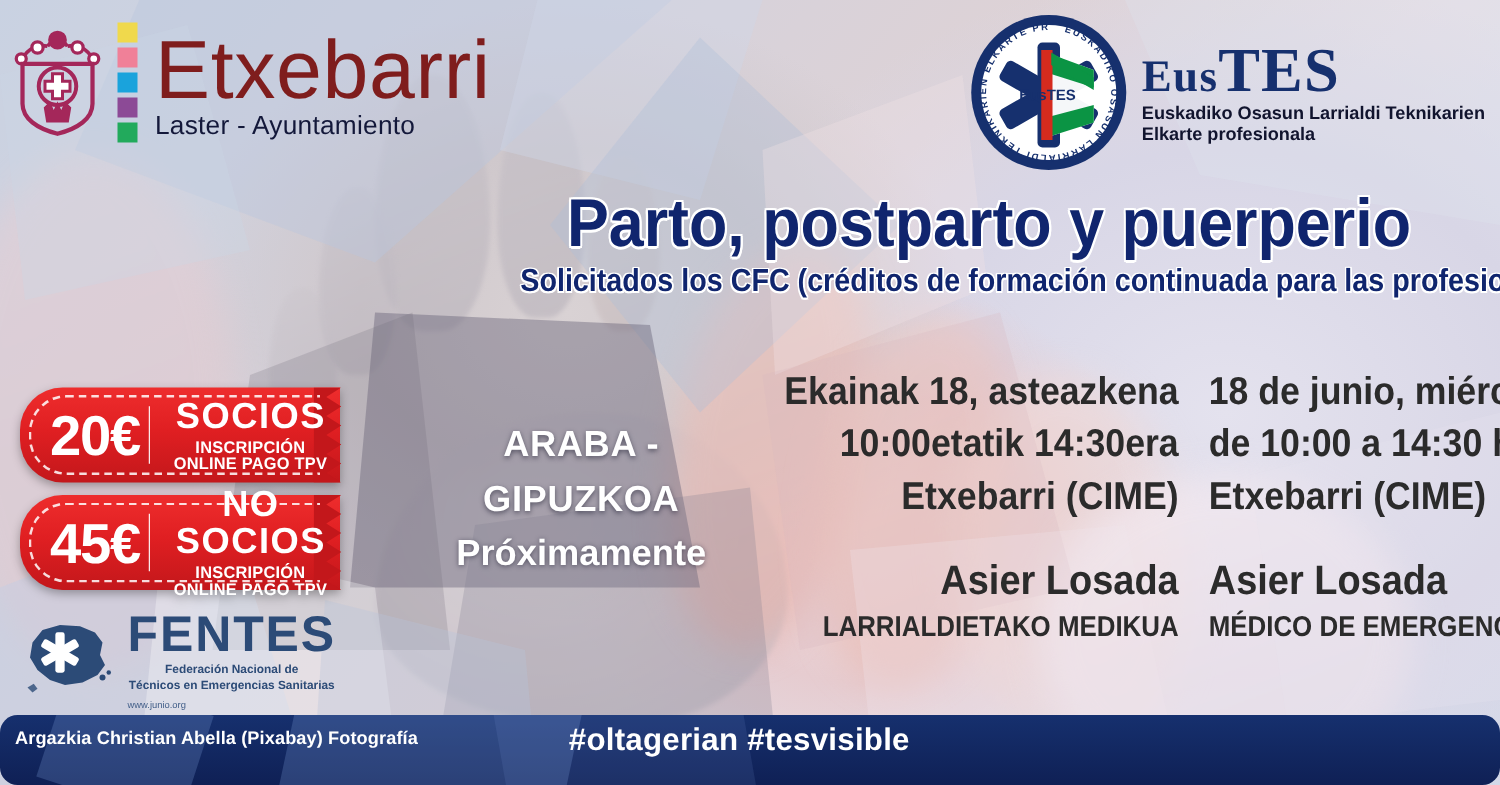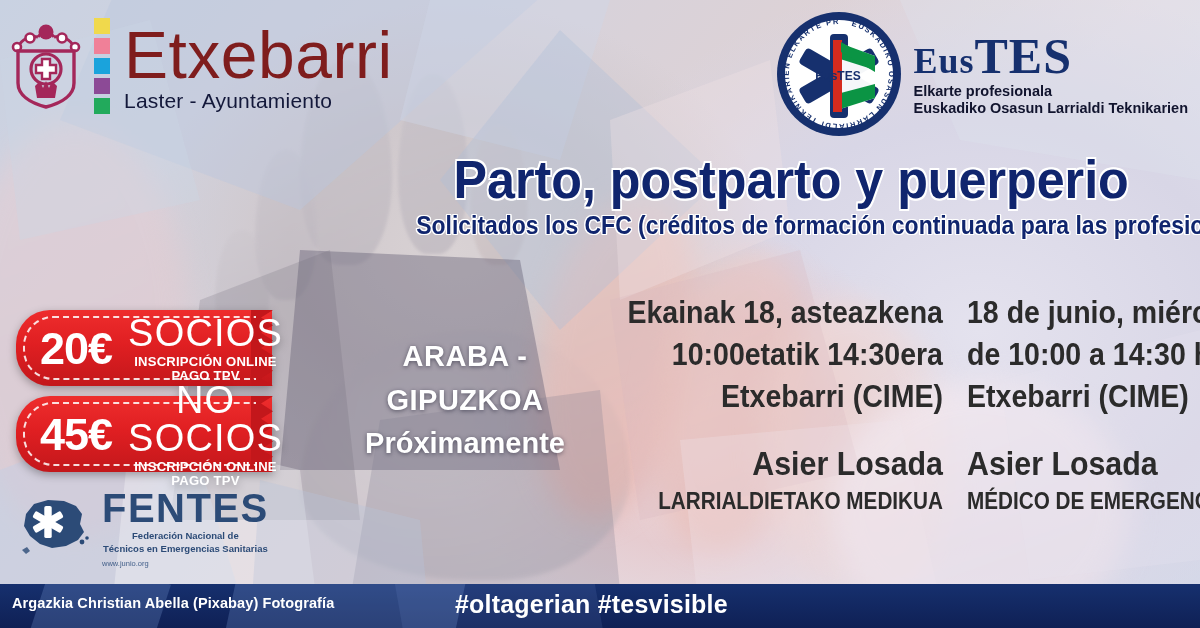--- a/index.html
+++ b/index.html
@@ -93,34 +93,34 @@
   }
   .ticket .zig{position:absolute;right:-1px;top:0;height:100%;width:22px;}
   .ticket .dash{position:absolute;left:7px;top:6px;bottom:6px;right:16px;
     border:2px dashed rgba(255,255,255,.85);border-radius:30px 0 0 30px;border-right:none;}
   .ticket .price{position:relative;z-index:3;color:#fff;font-weight:700;
     font-family:"Liberation Sans Narrow","Liberation Sans",sans-serif;
     font-size:45px;padding-left:24px;line-height:1;letter-spacing:-1px;}
   .ticket .divider{position:relative;z-index:3;width:2px;height:46px;background:rgba(255,255,255,.9);
     margin:0 9px 0 7px;}
   .ticket .txt{position:relative;z-index:3;color:#fff;text-align:center;line-height:1;}
-  .ticket .t1{font-family:"Liberation Sans Narrow","Liberation Sans",sans-serif;font-weight:400;
-    font-size:38px;letter-spacing:1.2px;}
+  .ticket .t1{font-family:"Liberation Sans Narrow","Liberation Sans",sans-serif;font-weight:700;
+    font-size:29px;letter-spacing:1.2px;}
   .ticket .t2{font-family:"Liberation Sans Narrow","Liberation Sans",sans-serif;font-weight:700;
     font-size:13.5px;letter-spacing:.2px;margin-top:3px;transform:scaleX(.97);}
   
   .fentes{position:absolute;left:18px;top:488px;display:flex;align-items:center;gap:8px;}
   .fentes-words{line-height:1;}
   .fentes-name{font-size:40px;font-weight:700;color:#2c4b77;letter-spacing:1.5px;
     font-family:"Liberation Sans",sans-serif;}
   .fentes-sub{font-size:9.5px;font-weight:700;color:#2c4b77;line-height:1.35;margin-top:2px;text-align:center;}
   .fentes-url{font-size:7.5px;color:#44608a;margin-top:4px;}
   
-  .bottombar{position:absolute;left:0;right:0;bottom:0;height:44px;
-    background:linear-gradient(180deg,#16306e 0%,#0f2055 100%);overflow:hidden;}
+  .bottombar{position:absolute;left:0;right:0;bottom:0;height:56px;
+    background:linear-gradient(180deg,#16306e 0%,#0f2055 100%);overflow:hidden;border-radius:14px;}
   .bb-shape{position:absolute;background:rgba(120,150,210,.28);}
   .credit{position:absolute;left:12px;top:11px;color:#fff;font-size:14.5px;font-weight:700;
     letter-spacing:.1px;z-index:3;}
   .hashtags{position:absolute;left:455px;top:6px;color:#fff;font-size:25px;font-weight:700;
     letter-spacing:.2px;z-index:3;}
 </style>
 </head>
 <body>
 
 <div class="poster">
@@ -231,22 +231,22 @@
           <polygon points="2,-34 36,-14 36,-4 2,-24" fill="#0b9444"></polygon>
         </g>
         <text x="-1" y="4" text-anchor="middle" font-size="12" font-weight="700" font-family="Liberation Sans, sans-serif" fill="#16306e">EusTES</text>
       </g>
     </svg>
     <div class="eustes-words">
       <div class="eustes-title">
         <span class="small">Eus</span><span>TES</span>
       </div>
       <div class="eustes-sub">
+        <div>Euskadiko Osasun Larrialdi Teknikarien</div>
         <div>Elkarte profesionala</div>
-        <div>Euskadiko Osasun Larrialdi Teknikarien</div>
       </div>
     </div>
   </div>
 
   <div class="headline">
     <div class="h-title">Parto, postparto y puerperio</div>
     <div class="h-sub">Solicitados los CFC (créditos de formación continuada para las profesiones sanitarias)</div>
   </div>
 
   <div class="cols">

